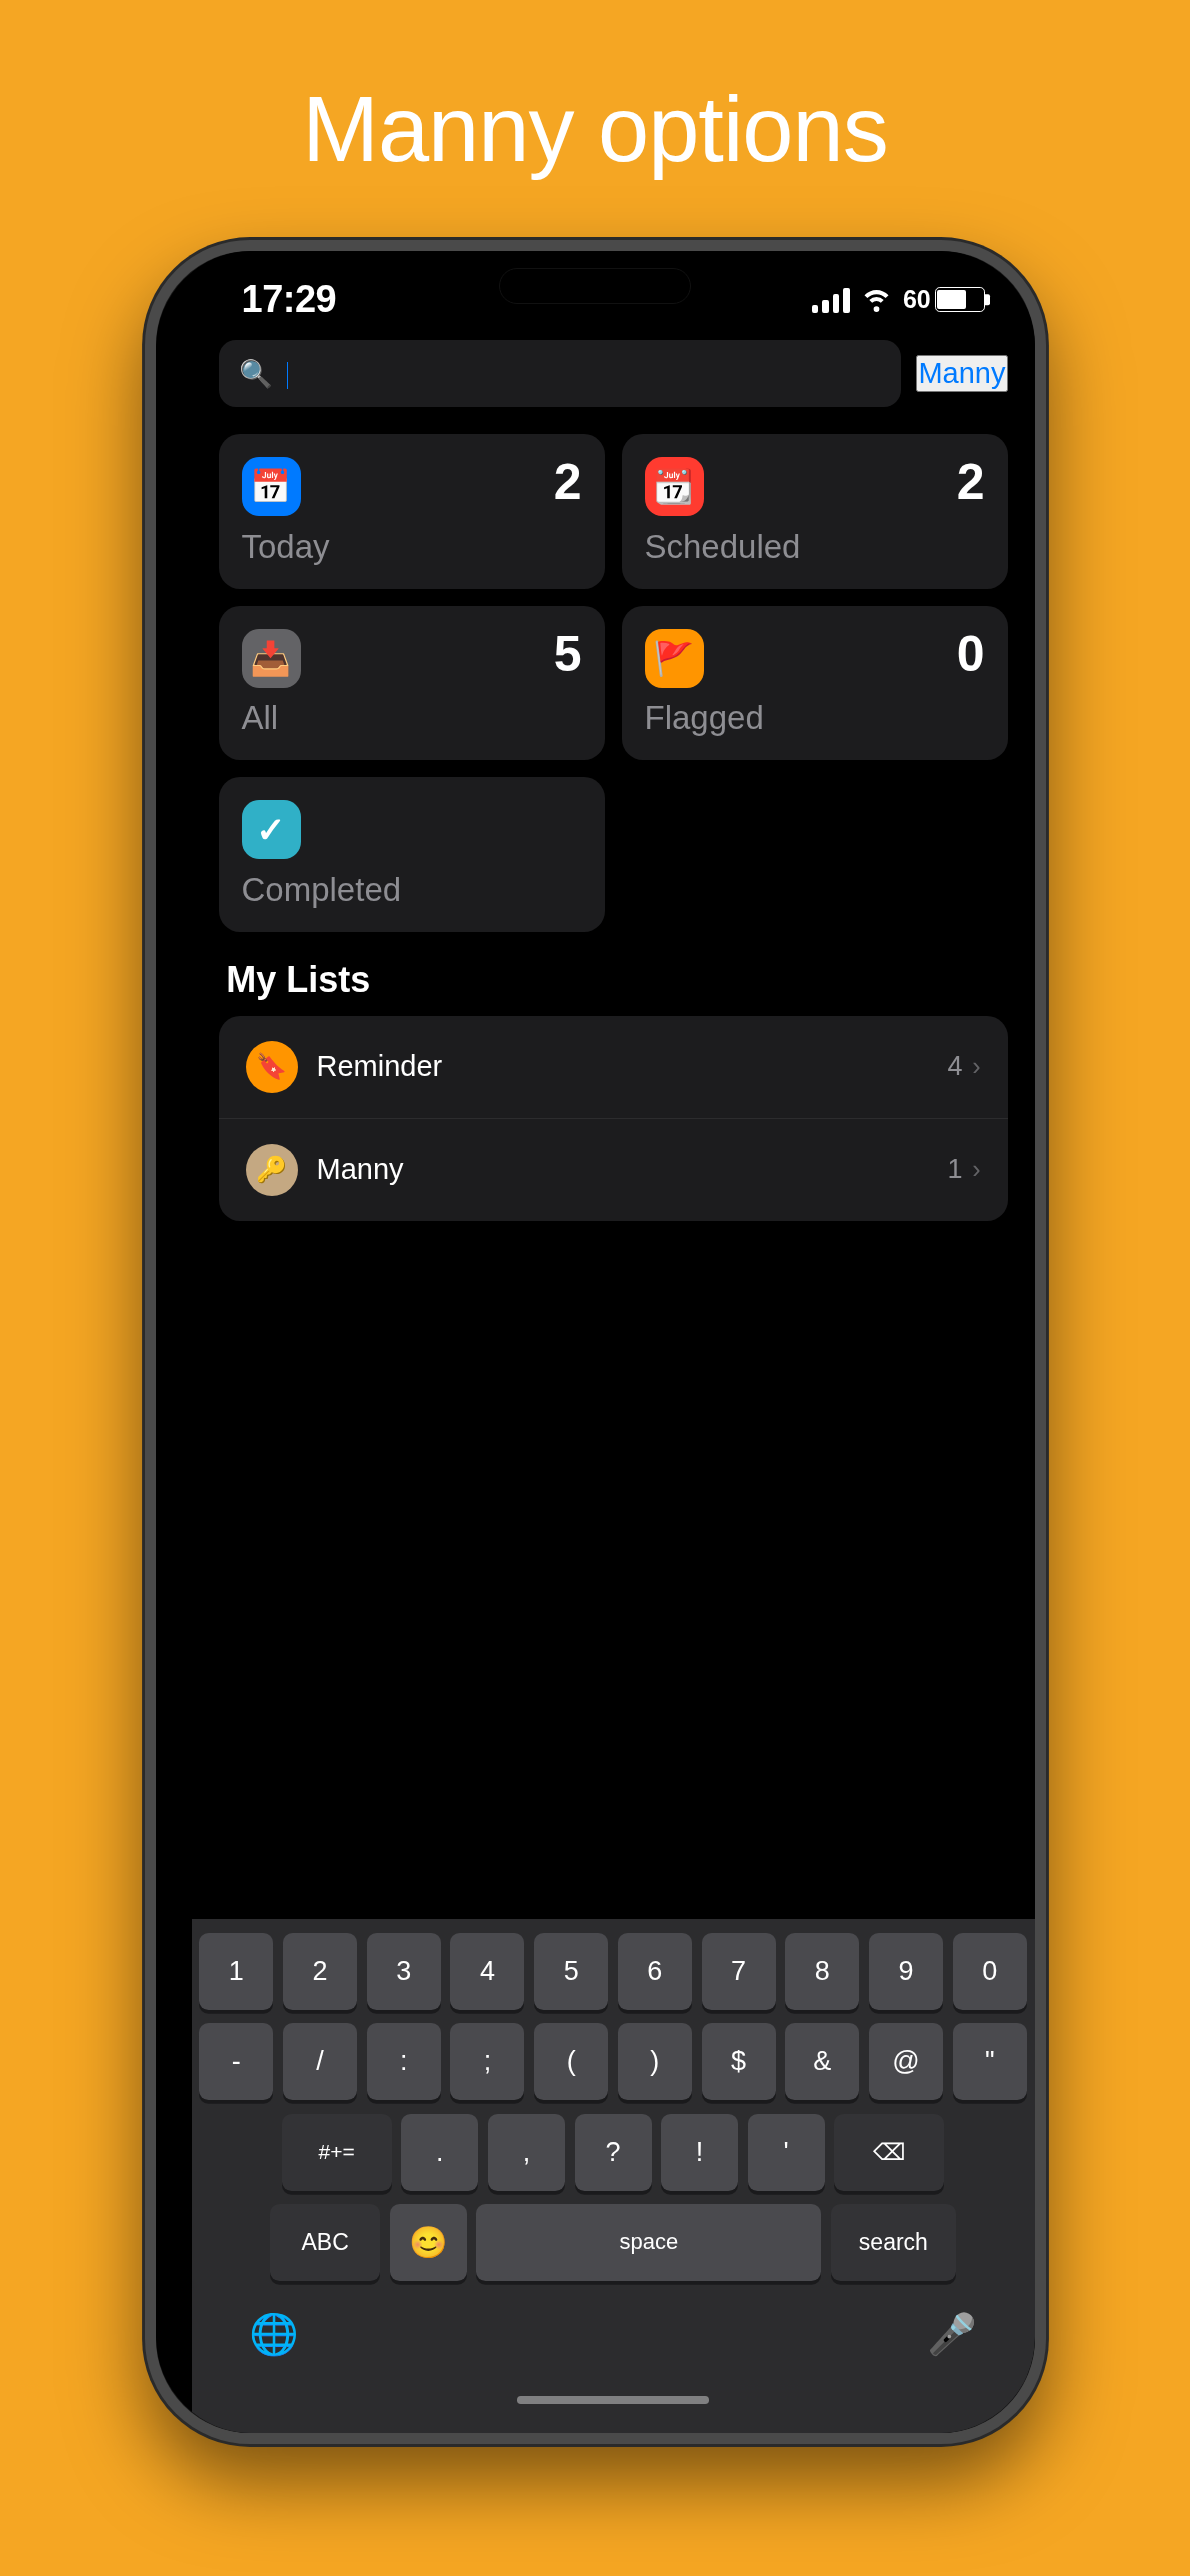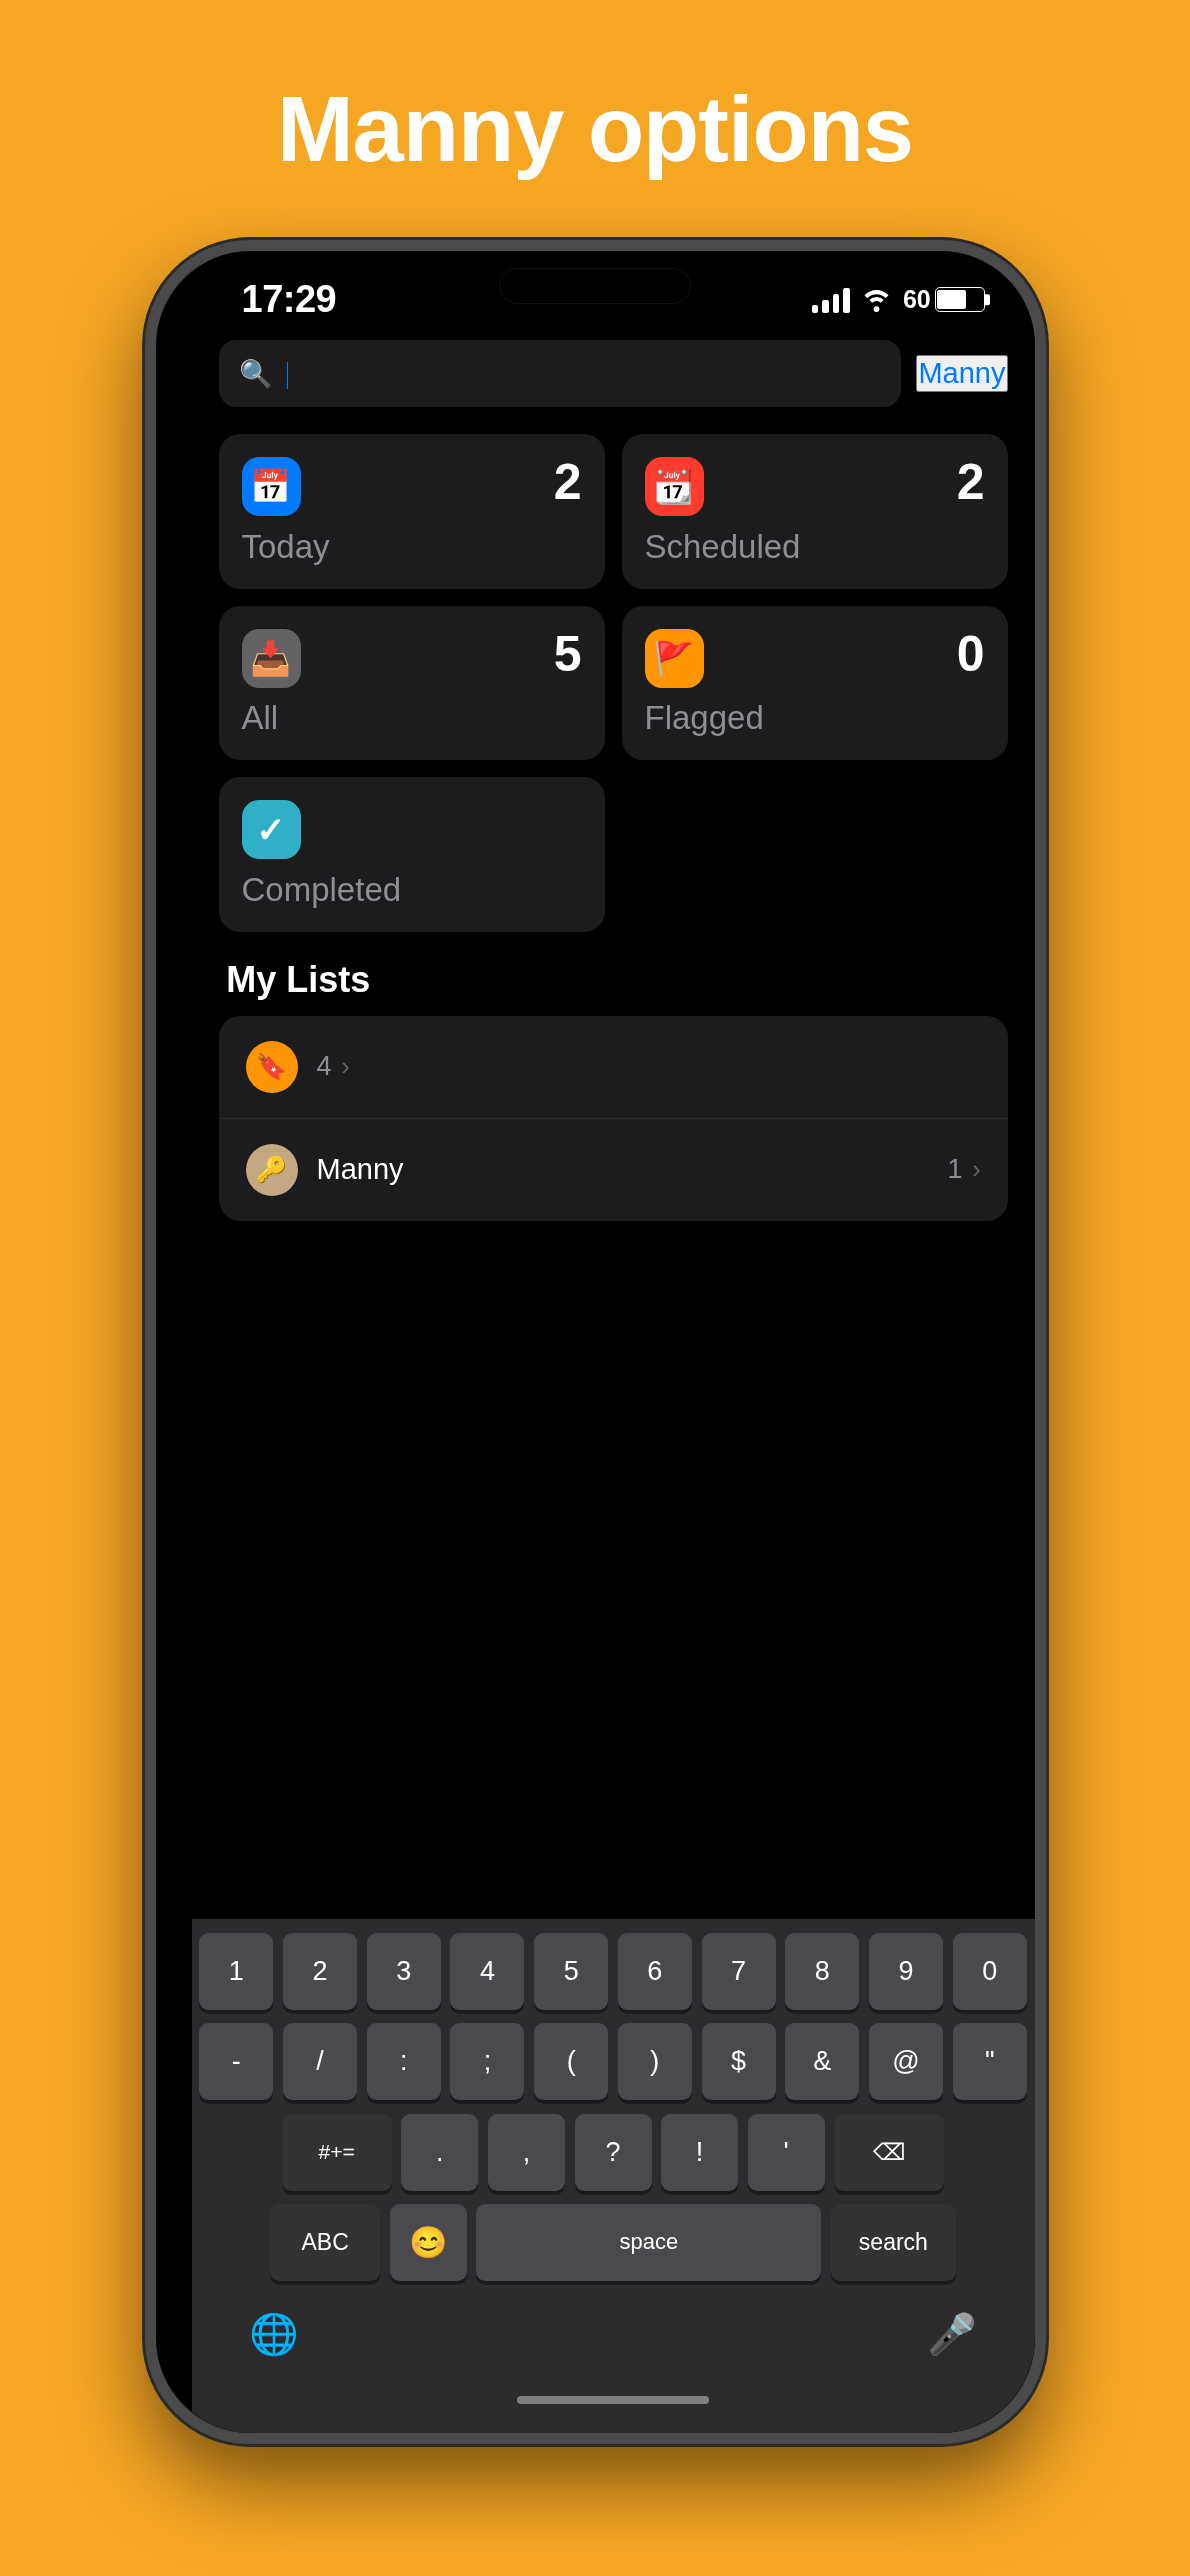--- a/index.html
+++ b/index.html
@@ -11,21 +11,21 @@
       font-family: -apple-system, 'SF Pro Display', 'Helvetica Neue', Arial, sans-serif;
       overflow: hidden;
       display: flex;
       flex-direction: column;
       align-items: center;
     }
 
     .page-title {
       color: #fff;
       font-size: 92px;
-      font-weight: 700;
+      font-weight: 400;
       margin-top: 77px;
       margin-bottom: 58px;
       text-align: center;
       letter-spacing: -1px;
     }
 
     
     .phone-frame {
       width: 901px;
       height: 2204px;
@@ -495,20 +495,21 @@
         </div>
         <div></div>
       </div>
 
       <div class="section-title">My Lists</div>
 
       <div class="lists-container">
 
         <div class="list-item">
           <div class="list-icon orange">🔖</div>
+          <span class="list-name">Reminder</span>
           <div class="list-meta">
             <span>4</span>
             <span class="chevron">›</span>
           </div>
         </div>
 
         <div class="list-item">
           <div class="list-icon tan">🔑</div>
           <span class="list-name">Manny</span>
           <div class="list-meta">

